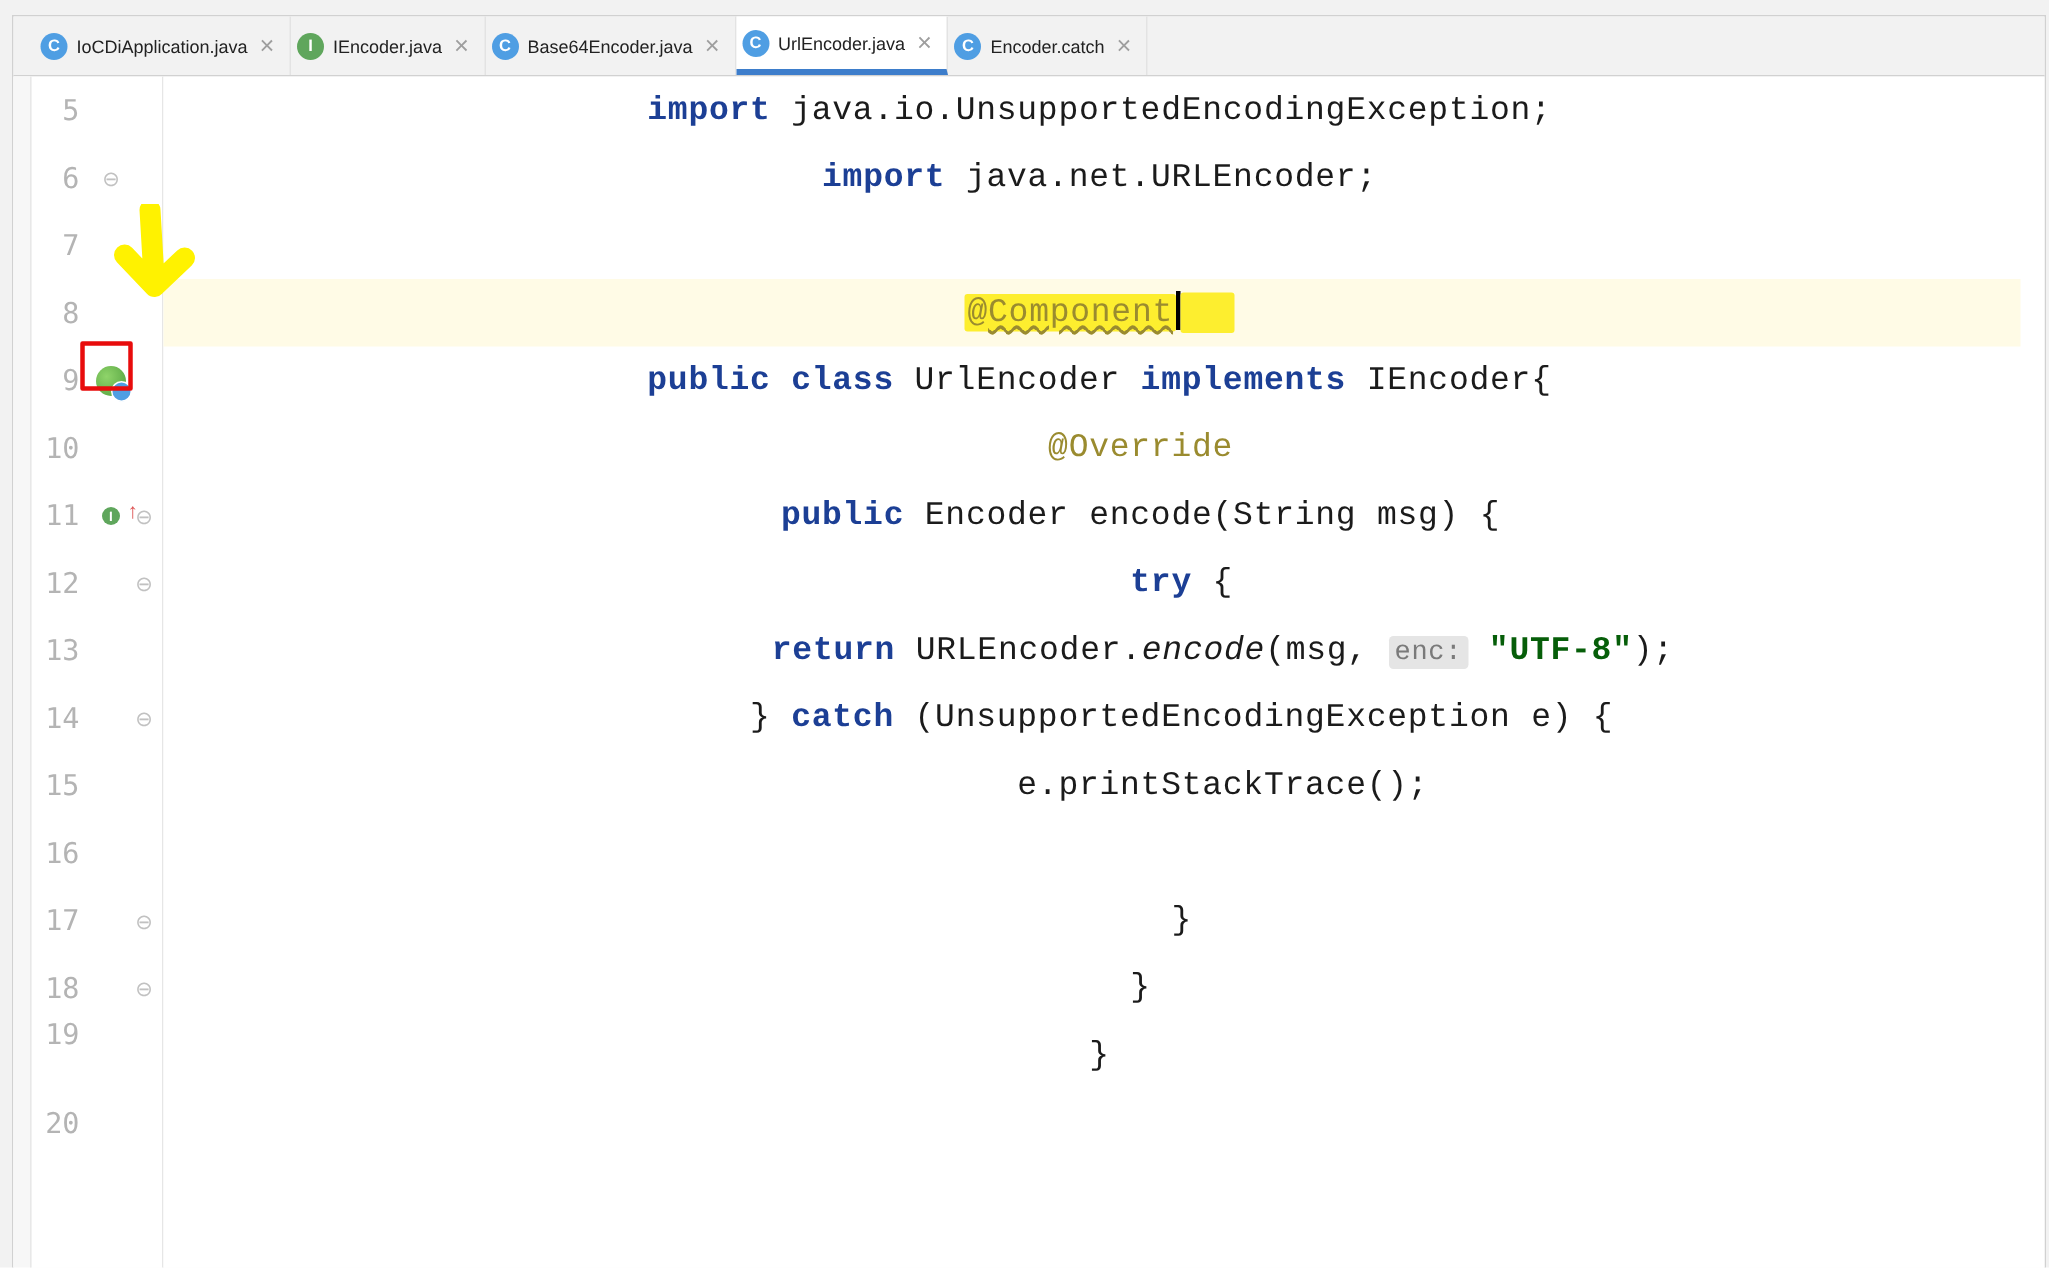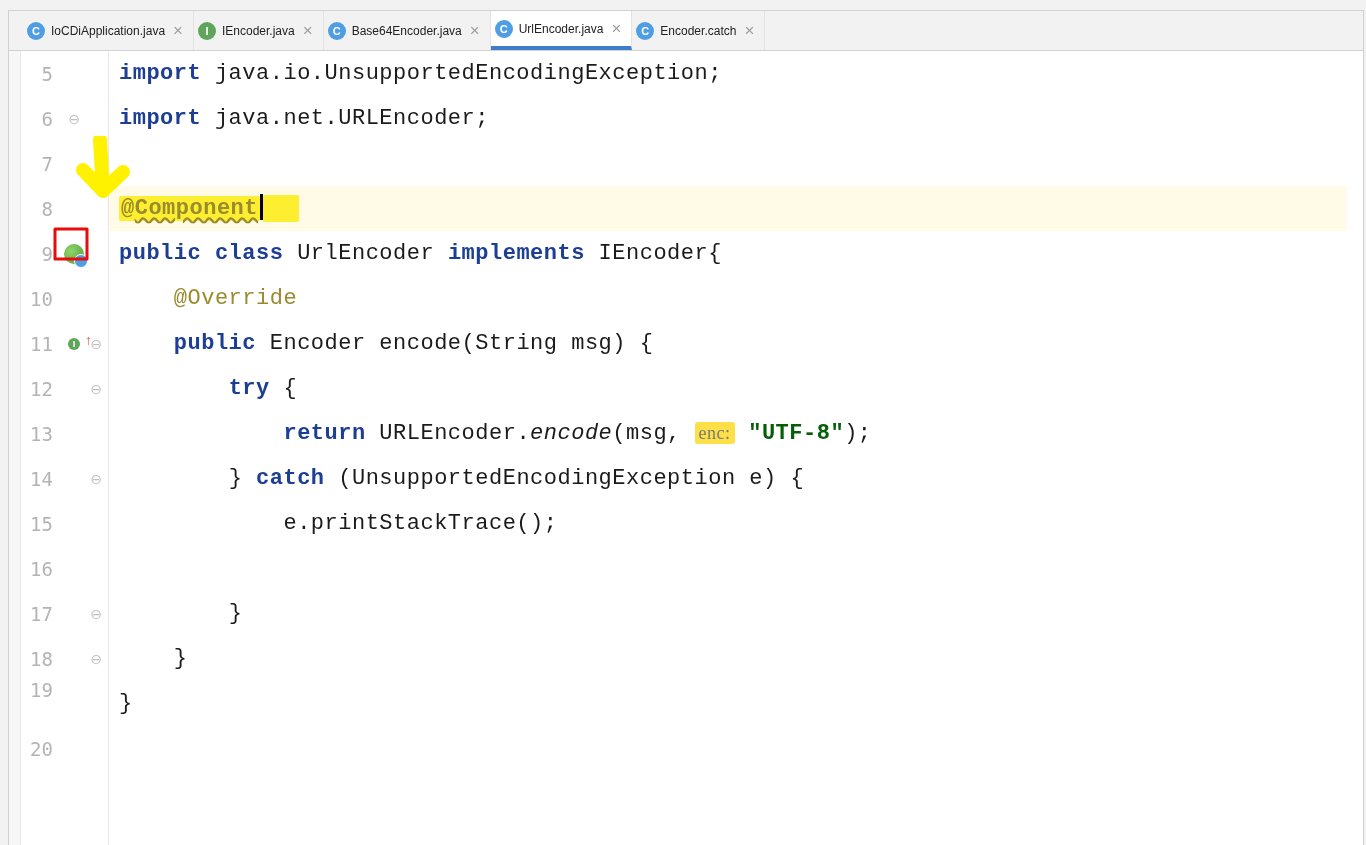--- a/index.html
+++ b/index.html
@@ -84,20 +84,21 @@
     position: relative;
     background: #fff;
   }
   .line {
     position: absolute;
     left: 0;
     right: 16px;
     height: 45px;
     display: flex;
     align-items: center;
+    justify-content: center;
   }
   .gutter-line {
     position: absolute;
     left: 0;
     width: 100px;
     height: 45px;
     display: flex;
     align-items: center;
     justify-content: flex-end;
     padding-right: 56px;
@@ -123,24 +124,24 @@
     font-size: 22px;
     white-space: pre;
     padding-left: 10px;
     letter-spacing: 0.5px;
   }
   .kw { color: #1c3f95; font-weight: 700; }
   .plain { color: #1b1b1b; }
   .ann { color: #9a8b2f; }
   .italic { font-style: italic; }
   .str { color: #065e09; font-weight: 700; }
-  .hint-box { background: #fde047; border-radius: 3px; padding: 1px 4px; color: #7a7a7a; font-size: 18px; font-family: Liberation Serif, serif; }
+  .hint-box { background: #e5e5e5; border-radius: 3px; padding: 1px 4px; color: #7a7a7a; font-size: 18px; }
   .comp-ident { color: #9a8b2f; text-decoration: underline; text-decoration-color: #9a8b2f; text-decoration-style: wavy; }
   .highlight-line { background: #fffbe6; }
-  .yellow-bg { background: #fdee2f; border-radius: 2px; padding: 0 2px; font-weight: bold; }
+  .yellow-bg { background: #fdee2f; border-radius: 2px; padding: 0 2px; }
   .caret { display: inline-block; width: 3px; height: 26px; background: #000; vertical-align: middle; margin-bottom: 4px; }
 
   
   .red-hand {
     position: absolute;
     pointer-events: none;
     z-index: 50;
   }
   .yellow-hand {
     position: absolute;

